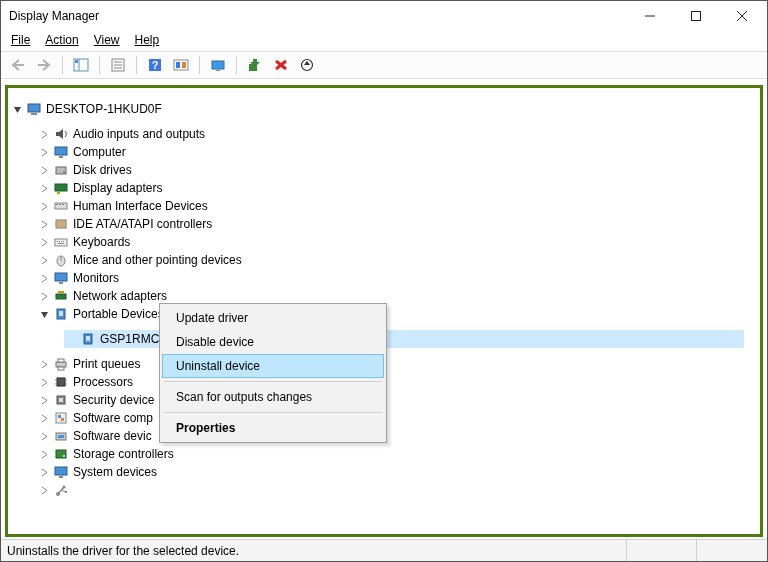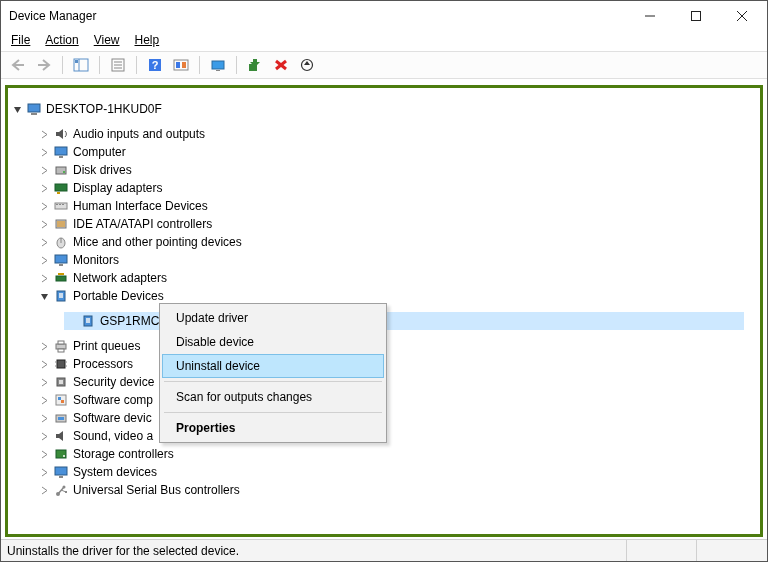--- a/index.html
+++ b/index.html
@@ -129,21 +129,21 @@
     display: flex; align-items: center;
     border-right: 1px solid #d0d0d0;
   }
   .statusbar .cell:first-child { flex: 1; border-right: 1px solid #d0d0d0; }
   .statusbar .cell.empty { width: 70px; }
 </style>
 </head>
 <body>
 
 <div class="titlebar">
-  <span class="title">Device Manager</span>
+  <span class="title">Display Manager</span>
   <div class="win-controls">
     <div class="win-btn">
       <svg width="10" height="10">
           <line x1="0" y1="5" x2="10" y2="5"></line>
         </svg>
     </div>
     <div class="win-btn">
       <svg width="10" height="10">
           <rect x="0.5" y="0.5" width="9" height="9"></rect>
         </svg>
@@ -356,20 +356,40 @@
           </li>
         <li>
             <div class="node">
           <span class="expander">
                 <svg width="9" height="9">
                   <path d="M2 1 L7 4.5 L2 8" fill="none" stroke="#888"></path>
                 </svg>
               </span>
           <span class="dev-icon">
                 <svg width="14" height="14">
+                  <rect x="1" y="4" width="12" height="7" fill="#eee" stroke="#888"></rect>
+                  <rect x="3" y="6" width="1" height="1" fill="#888"></rect>
+                  <rect x="5" y="6" width="1" height="1" fill="#888"></rect>
+                  <rect x="7" y="6" width="1" height="1" fill="#888"></rect>
+                  <rect x="9" y="6" width="1" height="1" fill="#888"></rect>
+                  <rect x="4" y="8" width="6" height="1" fill="#888"></rect>
+                </svg>
+              </span>
+          <span class="label">Keyboards</span>
+        </div>
+          </li>
+        <li>
+            <div class="node">
+          <span class="expander">
+                <svg width="9" height="9">
+                  <path d="M2 1 L7 4.5 L2 8" fill="none" stroke="#888"></path>
+                </svg>
+              </span>
+          <span class="dev-icon">
+                <svg width="14" height="14">
                   <ellipse cx="7" cy="8" rx="4" ry="5" fill="#ddd" stroke="#888"></ellipse>
                   <line x1="7" y1="3" x2="7" y2="8" stroke="#888"></line>
                 </svg>
               </span>
           <span class="label">Mice and other pointing devices</span>
         </div>
           </li>
         <li>
             <div class="node">
           <span class="expander">
@@ -519,35 +539,20 @@
           </li>
         <li>
             <div class="node">
           <span class="expander">
                 <svg width="9" height="9">
                   <path d="M2 1 L7 4.5 L2 8" fill="none" stroke="#888"></path>
                 </svg>
               </span>
           <span class="dev-icon">
                 <svg width="14" height="14">
-                  <polygon points="2,5 5,5 9,2 9,12 5,9 2,9" fill="#555"></polygon>
-                </svg>
-              </span>
-          <span class="label">Sound, video a</span>
-        </div>
-          </li>
-        <li>
-            <div class="node">
-          <span class="expander">
-                <svg width="9" height="9">
-                  <path d="M2 1 L7 4.5 L2 8" fill="none" stroke="#888"></path>
-                </svg>
-              </span>
-          <span class="dev-icon">
-                <svg width="14" height="14">
                   <rect x="2" y="3" width="10" height="8" fill="#3a8a3a" stroke="#185a28"></rect>
                   <circle cx="10" cy="9" r="1" fill="#fff"></circle>
                 </svg>
               </span>
           <span class="label">Storage controllers</span>
         </div>
           </li>
         <li>
             <div class="node">
           <span class="expander">
@@ -573,21 +578,20 @@
               </span>
           <span class="dev-icon">
                 <svg width="14" height="14">
                   <circle cx="4" cy="11" r="2" fill="#888"></circle>
                   <line x1="4" y1="11" x2="10" y2="4" stroke="#888" stroke-width="1.5"></line>
                   <circle cx="10" cy="4" r="1.5" fill="#888"></circle>
                   <line x1="7" y1="7" x2="12" y2="9" stroke="#888"></line>
                   <rect x="11" y="8" width="2" height="2" fill="#888"></rect>
                 </svg>
               </span>
-          <span class="label">Universal Serial Bus controllers</span>
         </div>
           </li>
       </ul>
     </li>
   </ul>
 </div>
 
 <div class="context-menu" style="left:158px; top:302px; width:228px;">
   <div class="cm-item">Update driver</div>
   <div class="cm-item">Disable device</div>

